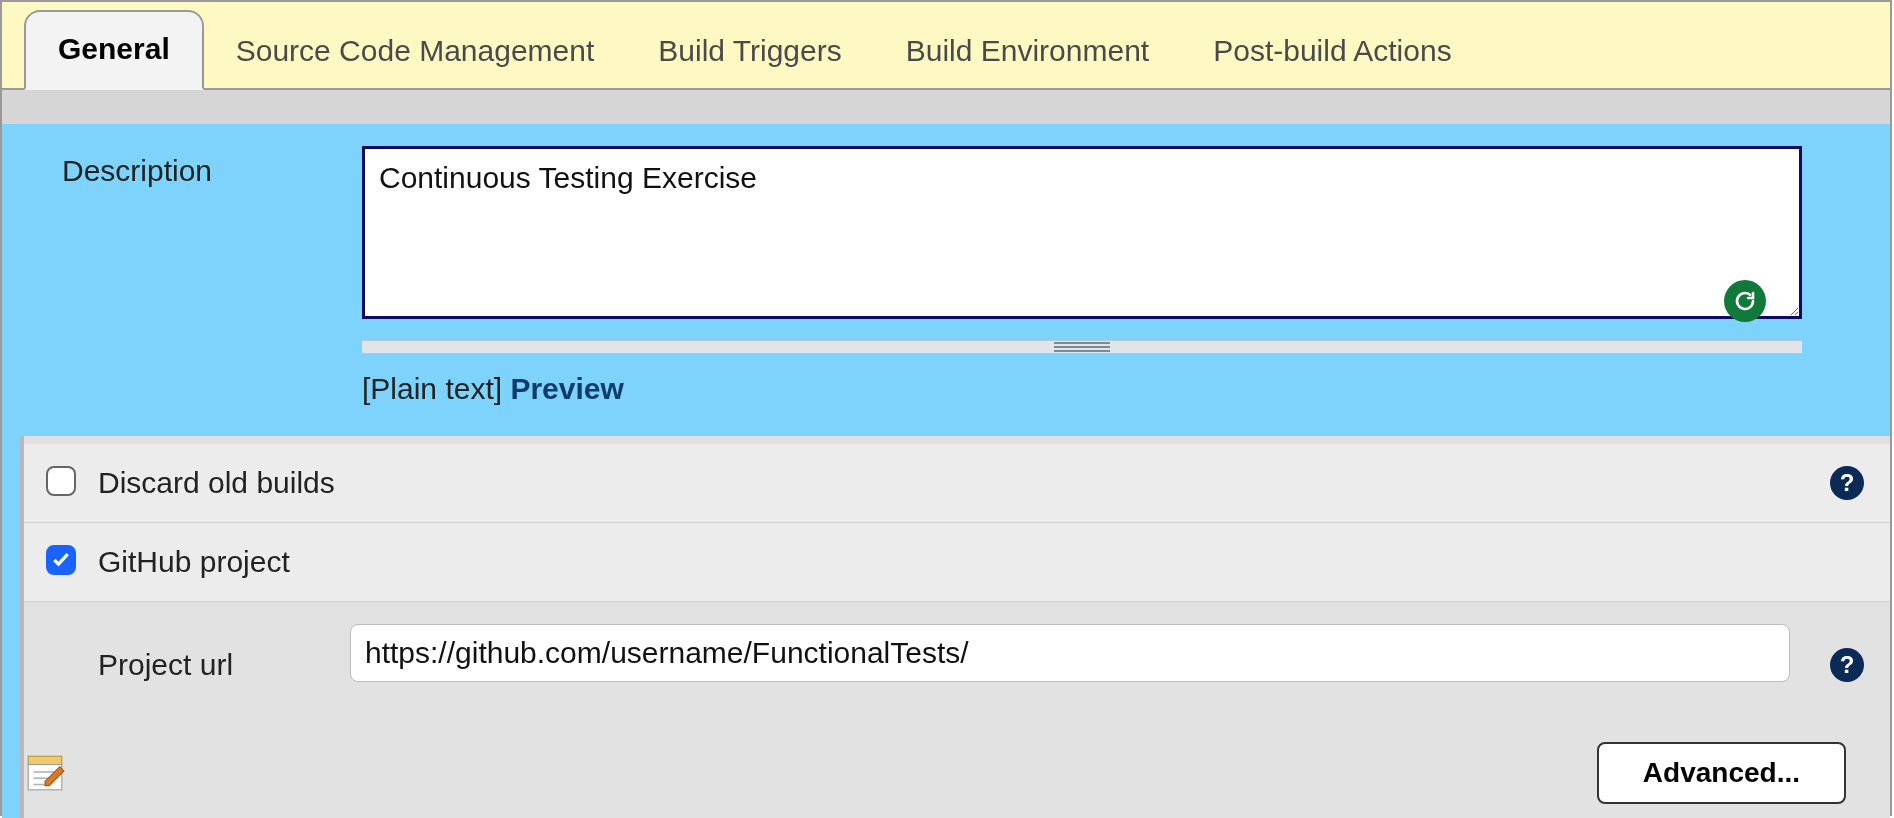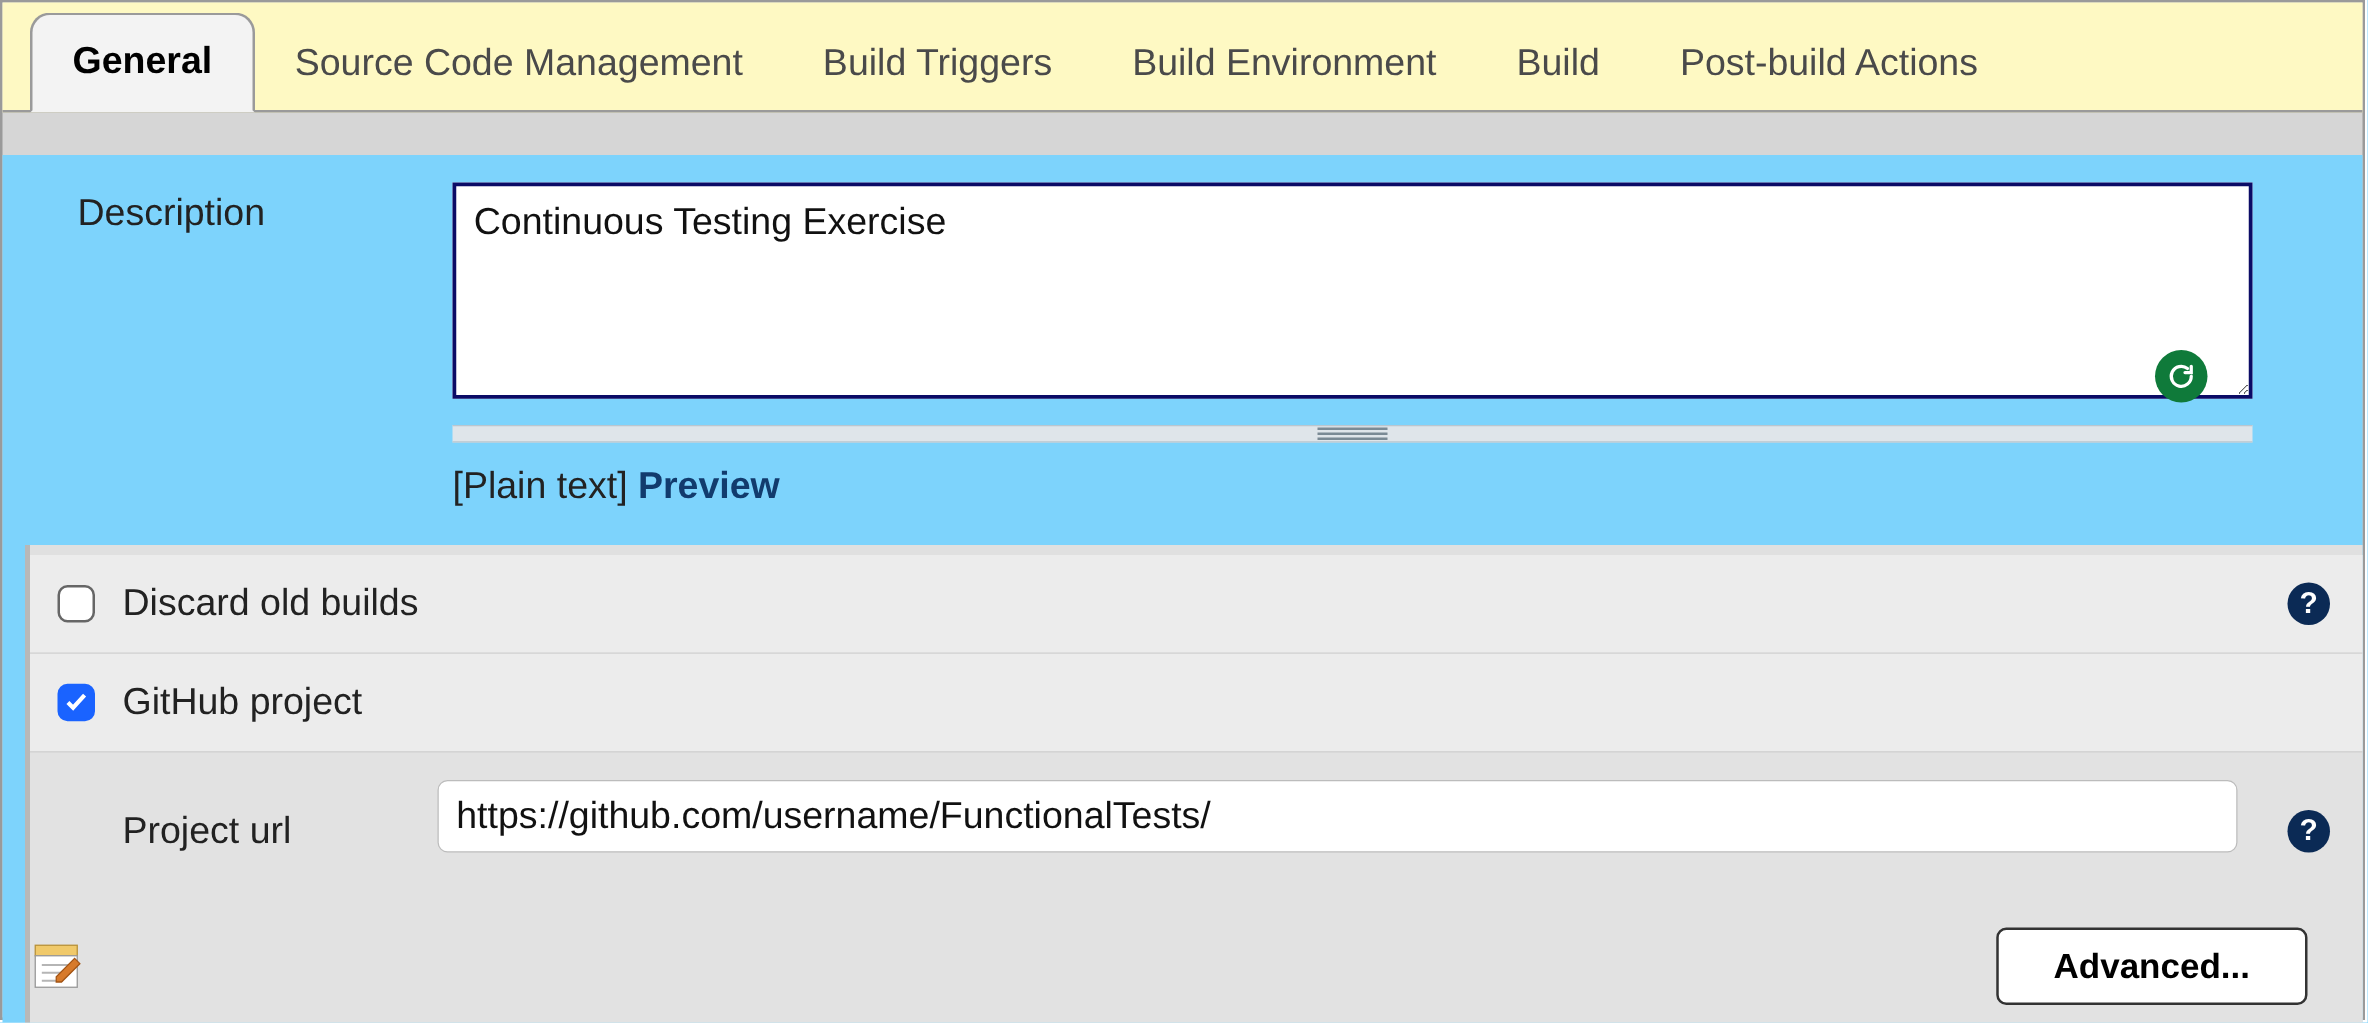--- a/index.html
+++ b/index.html
@@ -102,21 +102,21 @@
     border-left:4px solid #b8b8b8;
     margin-left:18px;
   }
   .option-block {
     border-left:4px solid #b8b8b8;
     margin-left:18px;
     background:#e5e5e5;
     padding:0;
   }
   .option-row {
-    display:flex; align-items:center;
+    display:flex; align-items:flex-start;
     padding:22px 26px 22px 22px;
     font-size:30px;
     background:#ececec;
   }
   .option-row.sub {
     background:#e2e2e2;
     border-top:1px solid #d0d0d0;
     align-items:flex-end;
   }
   .cb {
@@ -160,21 +160,20 @@
 </head>
 <body>
 
 <div class="outer">
 
   <div class="tabbar">
     <div class="tab active">General</div>
     <div class="tab">Source Code Management</div>
     <div class="tab">Build Triggers</div>
     <div class="tab">Build Environment</div>
-    <div class="tab">Build</div>
     <div class="tab">Post-build Actions</div>
   </div>
 
   <div class="content">
 
     <div class="row">
       <div class="label-col">Description</div>
       <div class="field-col">
         <textarea class="desc" style="">Continuous Testing Exercise</textarea>
         <div class="drag-rail"></div>

